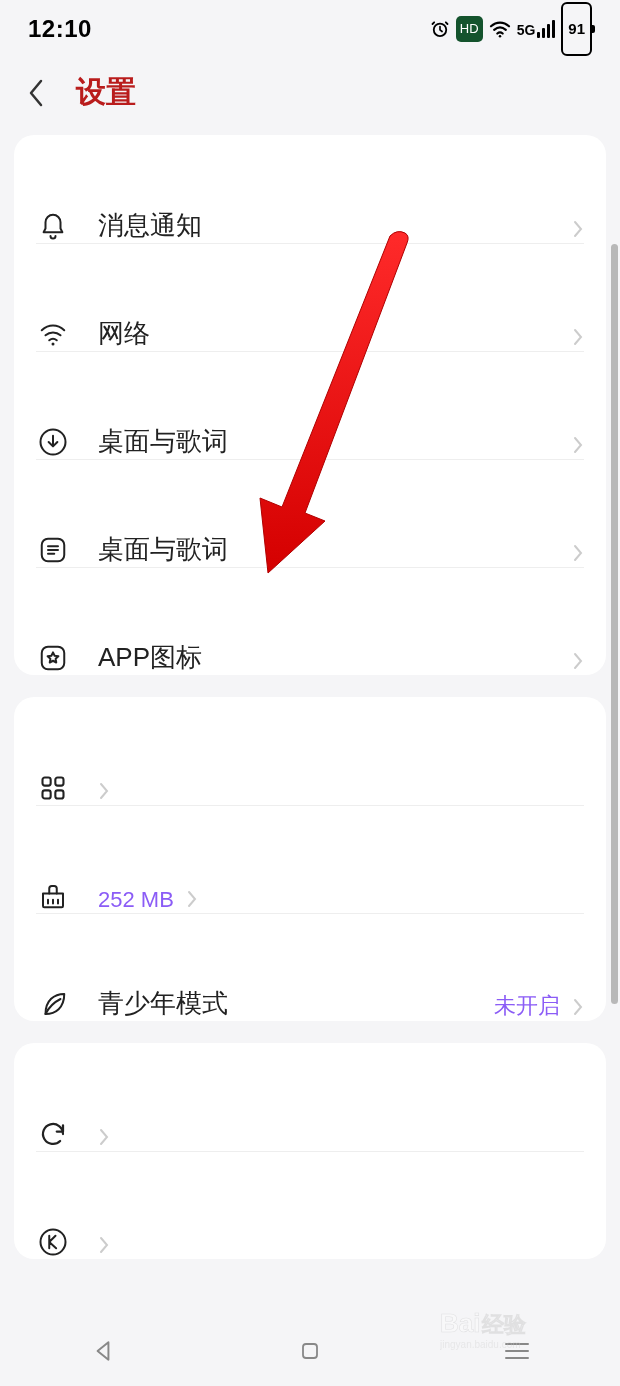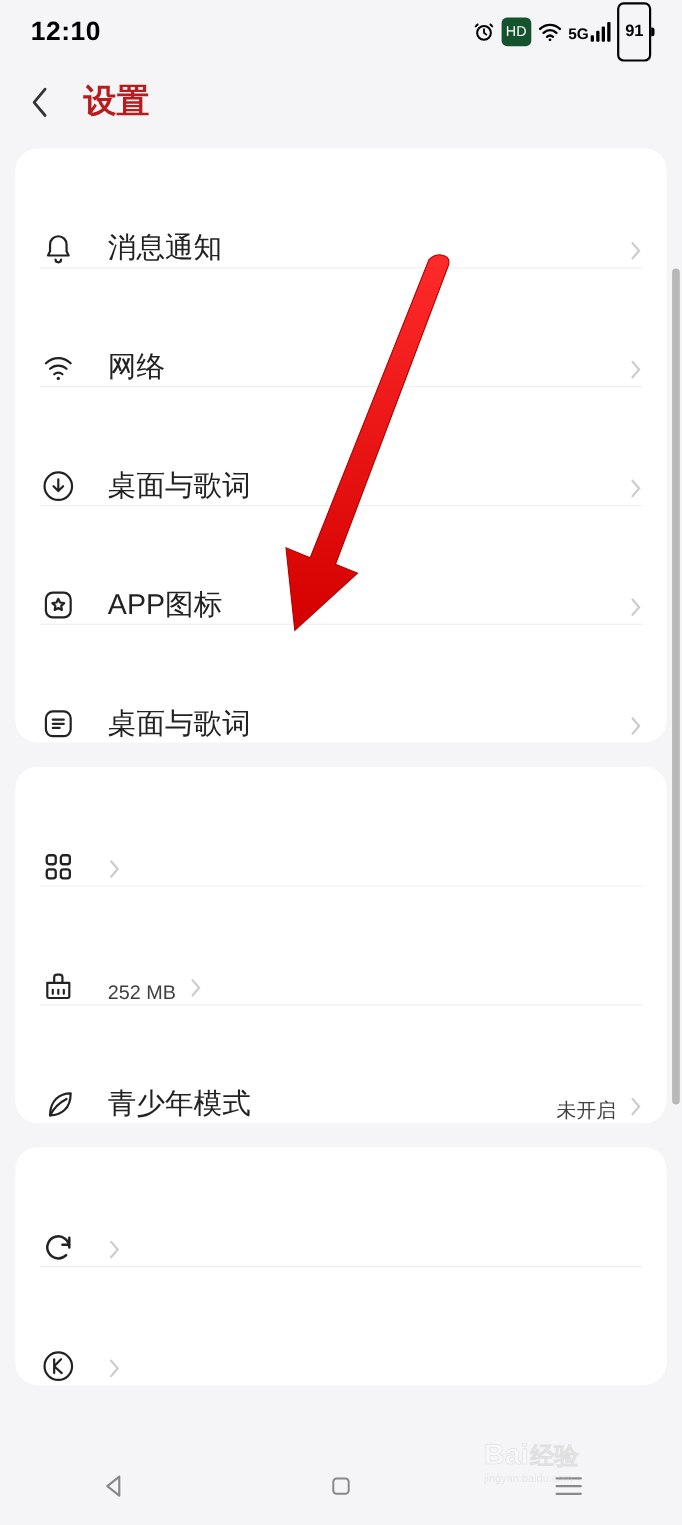--- a/index.html
+++ b/index.html
@@ -111,22 +111,22 @@
       margin-right: 28px;
       flex-shrink: 0;
     }
     .row-label {
       font-size: 26px;
       font-weight: 400;
       color: #222;
       flex: 1;
     }
     .row-value {
-      font-size: 18px;
-      color: #404040;
+      font-size: 22px;
+      color: #8b5cf6;
       margin-right: 12px;
     }
     .chevron { flex-shrink: 0; }
 
     .scrollbar-indicator {
       position: absolute;
       right: 2px;
       top: 244px;
       width: 7px;
       height: 760px;
@@ -244,38 +244,38 @@
             <path d="M12 7v8M8.5 12l3.5 3.5L15.5 12"></path>
           </svg>
       </span>
       <span class="row-label">桌面与歌词</span>
       <span class="chevron"><svg width="12" height="20" viewBox="0 0 12 20" fill="none" stroke="#ccc" stroke-width="2" stroke-linecap="round">
             <path d="M3 3l6 7-6 7"></path>
           </svg></span>
     </div>
     <div class="row">
       <span class="row-icon">
+        <svg width="30" height="30" viewBox="0 0 24 24" fill="none" stroke="#222" stroke-width="1.6" stroke-linecap="round">
+            <rect x="3" y="3" width="18" height="18" rx="5"></rect>
+            <path d="M8 9h8M8 12h8M8 15h5"></path>
+          </svg>
+      </span>
+      <span class="row-label">桌面与歌词</span>
+      <span class="chevron"><svg width="12" height="20" viewBox="0 0 12 20" fill="none" stroke="#ccc" stroke-width="2" stroke-linecap="round">
+            <path d="M3 3l6 7-6 7"></path>
+          </svg></span>
+    </div>
+    <div class="row">
+      <span class="row-icon">
         <svg width="30" height="30" viewBox="0 0 24 24" fill="none" stroke="#222" stroke-width="1.6" stroke-linejoin="round">
             <rect x="3" y="3" width="18" height="18" rx="5"></rect>
             <path d="M12 7.5l1.3 2.7 3 .4-2.2 2 .5 3-2.6-1.4L9.4 15.6l.5-3-2.2-2 3-.4z"></path>
           </svg>
       </span>
       <span class="row-label">APP图标</span>
-      <span class="chevron"><svg width="12" height="20" viewBox="0 0 12 20" fill="none" stroke="#ccc" stroke-width="2" stroke-linecap="round">
-            <path d="M3 3l6 7-6 7"></path>
-          </svg></span>
-    </div>
-    <div class="row">
-      <span class="row-icon">
-        <svg width="30" height="30" viewBox="0 0 24 24" fill="none" stroke="#222" stroke-width="1.6" stroke-linecap="round">
-            <rect x="3" y="3" width="18" height="18" rx="5"></rect>
-            <path d="M8 9h8M8 12h8M8 15h5"></path>
-          </svg>
-      </span>
-      <span class="row-label">桌面与歌词</span>
       <span class="chevron"><svg width="12" height="20" viewBox="0 0 12 20" fill="none" stroke="#ccc" stroke-width="2" stroke-linecap="round">
             <path d="M3 3l6 7-6 7"></path>
           </svg></span>
     </div>
   </div>
 
   <div class="group">
     <div class="row">
       <span class="row-icon">
         <svg width="28" height="28" viewBox="0 0 24 24" fill="none" stroke="#222" stroke-width="1.8" stroke-linecap="round">

